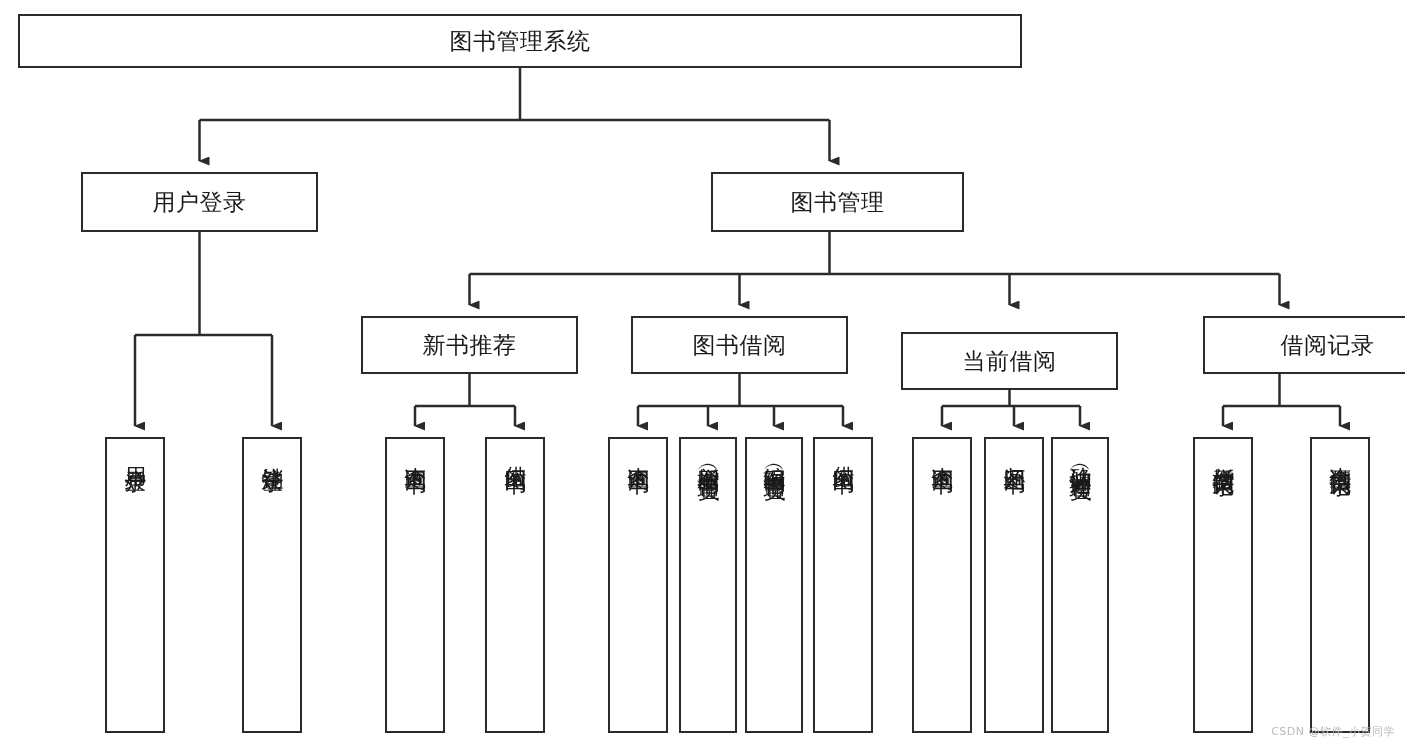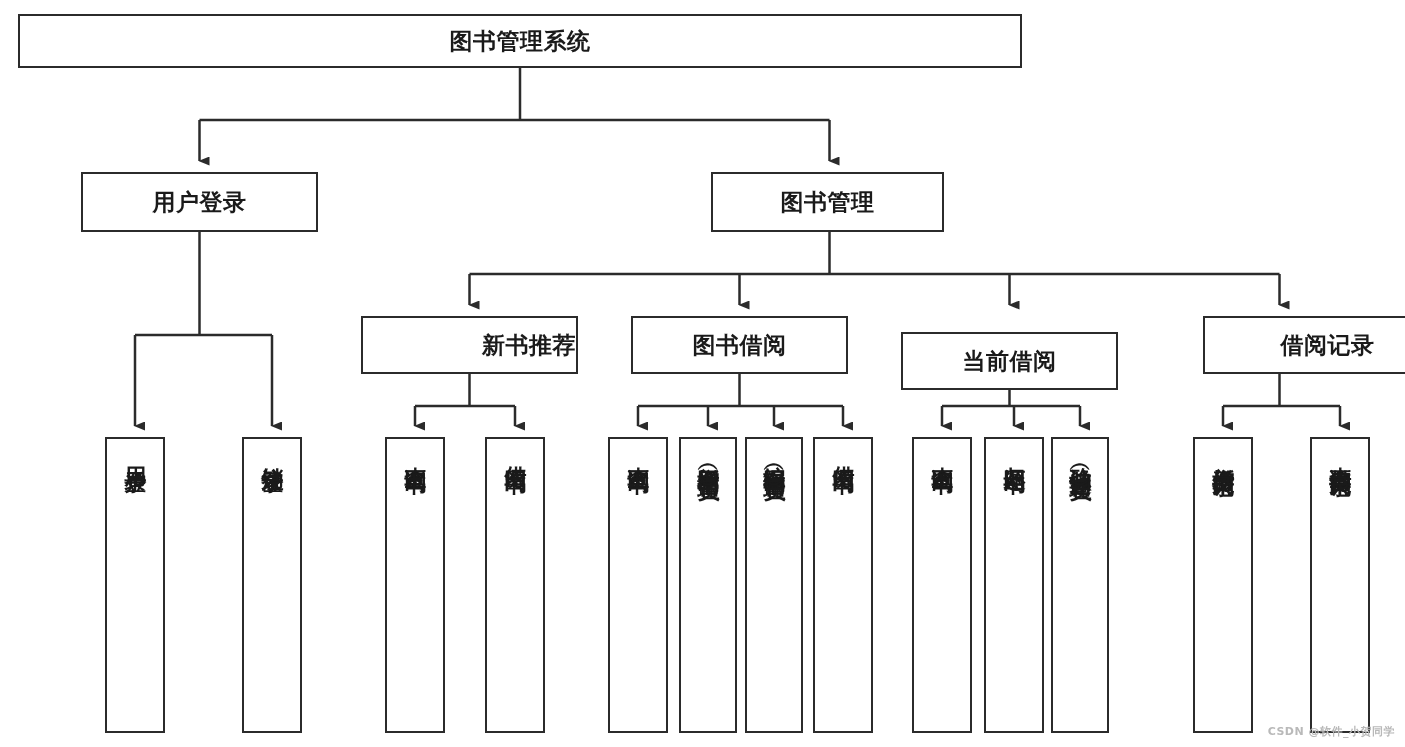--- a/index.html
+++ b/index.html
@@ -9,21 +9,20 @@
   }
   body {
     font-family: "DejaVu Sans", "Liberation Sans", sans-serif;
   }
   #diagram-root {
     position: relative;
     width: 1405px;
     height: 747px;
     background: #ffffff;
     overflow: hidden;
-    font-weight: bold;
   }
   #edge-layer {
     position: absolute;
     left: 0;
     top: 0;
     width: 1405px;
     height: 747px;
   }
   .node {
     position: absolute;
@@ -112,24 +111,24 @@
       </g>
   </svg>
 
   <div id="node-layer">
       <div class="node" style="left: 18px; top: 14px; width: 1004px; height: 54px;">
         <span class="node-label">图书管理系统</span>
       </div>
       <div class="node" style="left: 81px; top: 172px; width: 237px; height: 60px;">
         <span class="node-label">用户登录</span>
       </div>
-      <div class="node" style="left: 711px; top: 172px; width: 233px; height: 60px;">
+      <div class="node" style="left: 711px; top: 172px; width: 253px; height: 60px;">
         <span class="node-label">图书管理</span>
       </div>
-      <div class="node" style="left: 361px; top: 316px; width: 217px; height: 58px; justify-content: flex-end;">
+      <div class="node" style="left: 361px; top: 316px; width: 217px; height: 58px;">
         <span class="node-label">新书推荐</span>
       </div>
       <div class="node" style="left: 631px; top: 316px; width: 217px; height: 58px;">
         <span class="node-label">图书借阅</span>
       </div>
       <div class="node" style="left: 901px; top: 316px; width: 217px; height: 58px; margin-top: 16px;">
         <span class="node-label">当前借阅</span>
       </div>
       <div class="node" style="left: 1171px; top: 316px; width: 249px; height: 58px; margin-left: 32px;">
         <span class="node-label">借阅记录</span>

